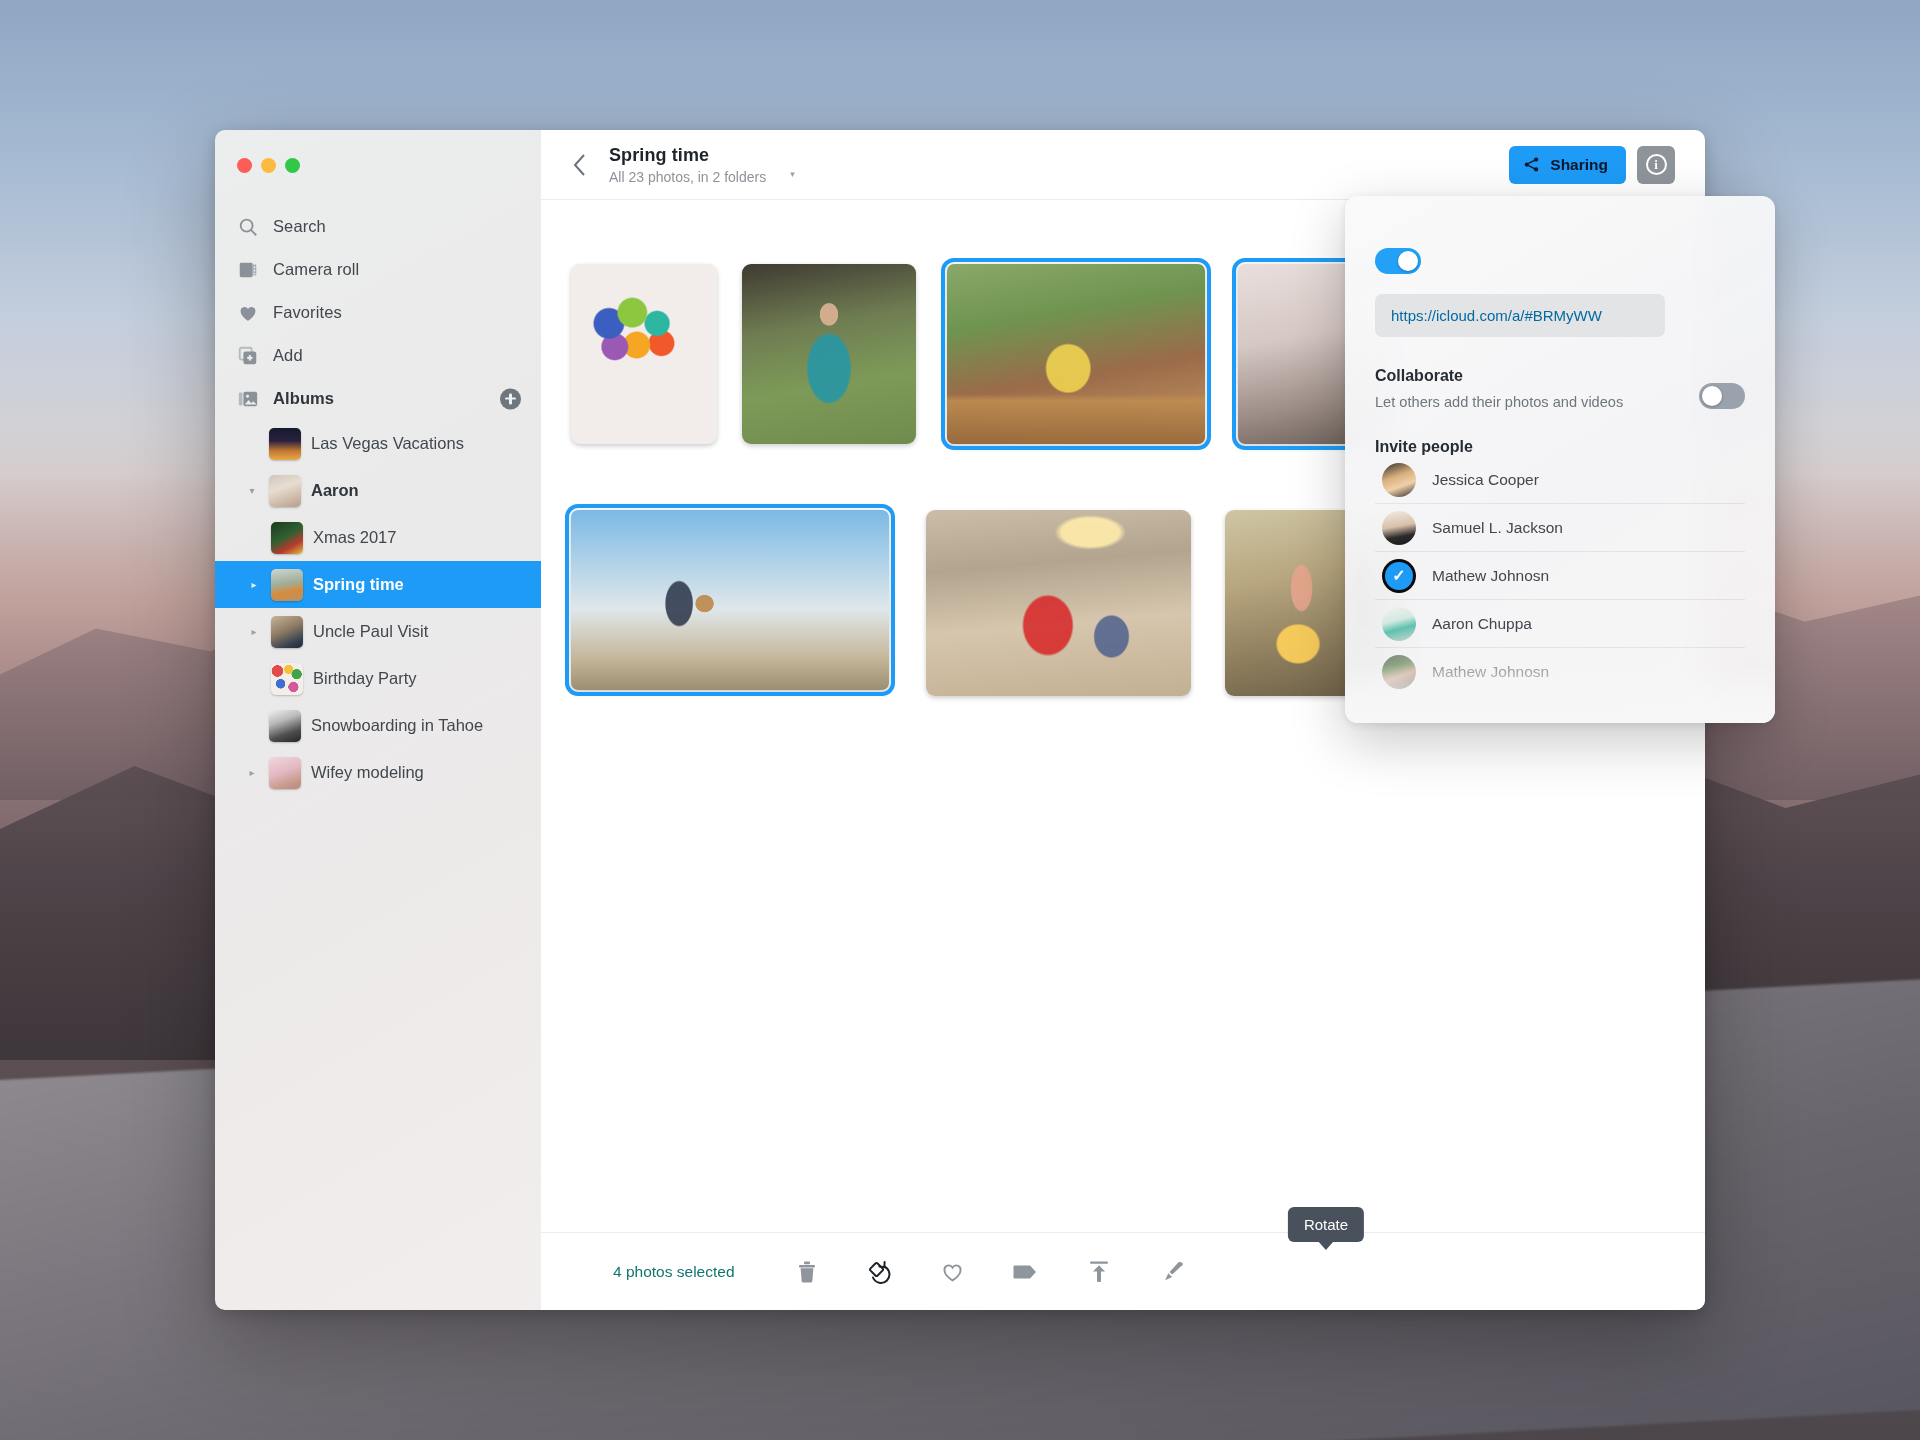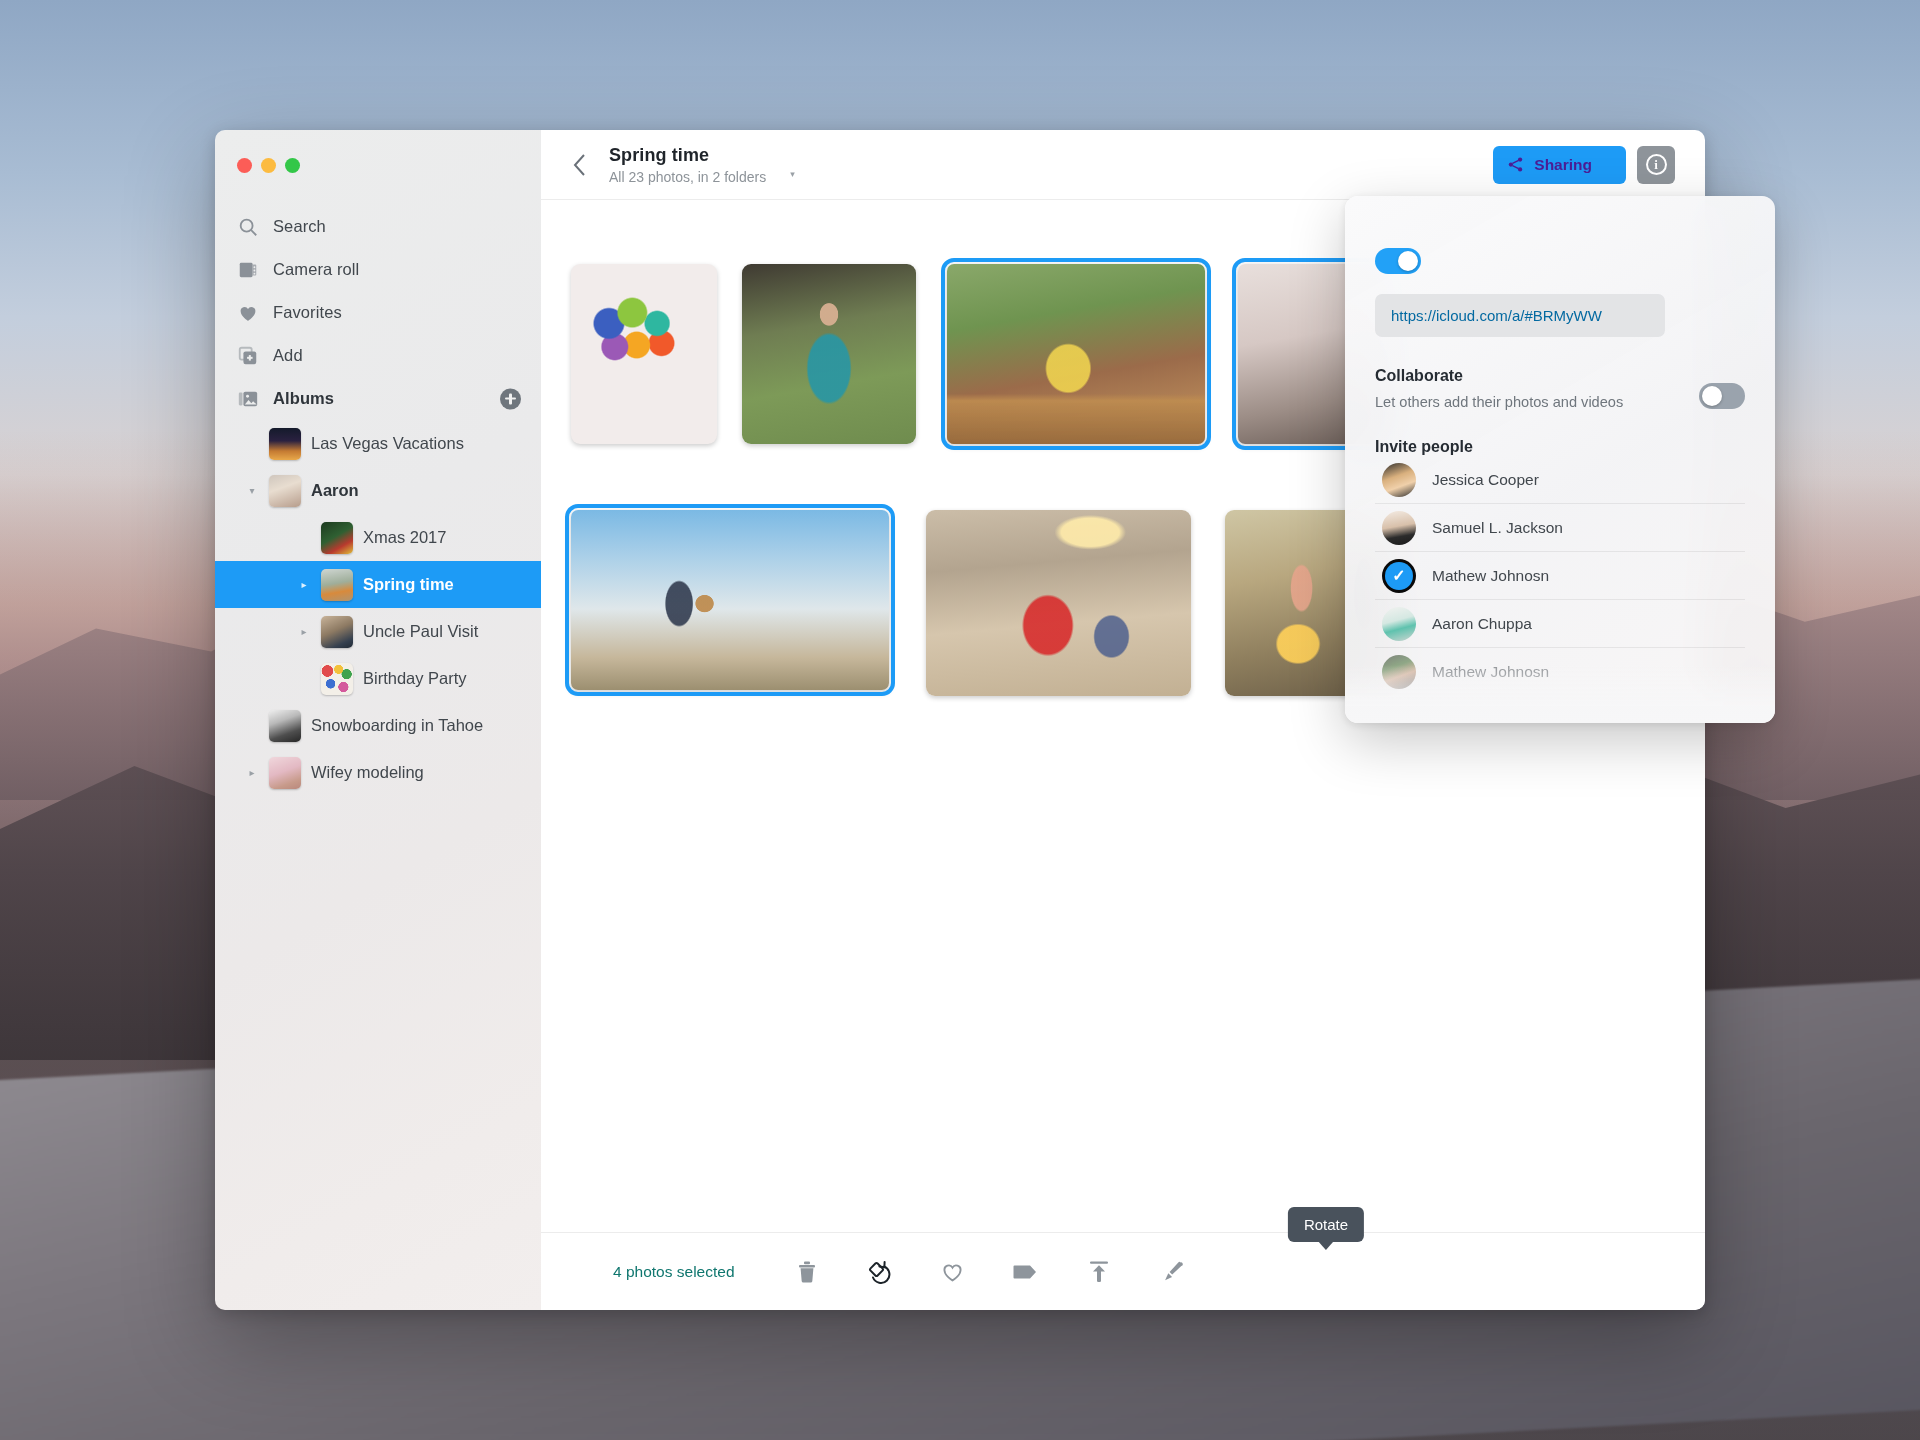--- a/index.html
+++ b/index.html
@@ -111,21 +111,21 @@
     width: 14px; flex: 0 0 14px; text-align: center;
     font-size: 10px; color: #9aa0a6; line-height: 1;
   }
   .album-row .thumb {
     width: 32px; height: 32px; flex: 0 0 32px; border-radius: 5px;
     background-size: cover; background-position: center;
     box-shadow: 0 1px 2px rgba(0,0,0,.22);
   }
   .album-row .aname { font-size: 16.5px; color: #41474d; white-space: nowrap; }
   .album-row.lvl1 { padding-left: 30px; }
-  .album-row.lvl2 { padding-left: 82px; }
+  .album-row.lvl2 { padding-left: 32px; }
   .album-row.bold .aname { font-weight: bold; color: #2f353b; }
   .album-row.selected { background: #1d9bf6; }
   .album-row.selected .aname { color: #fff; font-weight: bold; }
   .album-row.selected .twisty { color: rgba(255,255,255,.85); }
 
   
   .t-vegas { background: linear-gradient(180deg,#141a2b 0%,#2a2140 40%,#c47a32 72%,#e8a84a 100%); }
   .t-kiddo { background: linear-gradient(160deg,#cfc6bd 0%,#e8ddd0 40%,#b79d8c 100%); }
   .t-xmas  { background: linear-gradient(150deg,#1d3a1f 0%,#2f6032 45%,#b83a2e 72%,#e0c03a 100%); }
   .t-spring{ background: linear-gradient(170deg,#cfd6d2 0%,#9fae9a 45%,#d88a3c 70%,#b0946f 100%); }
@@ -152,22 +152,22 @@
   .back-btn {
     width: 34px; height: 34px; display: flex; align-items: center; justify-content: center;
     color: #6a7179;
   }
   .titlewrap { margin-left: 12px; }
   .ptitle { font-size: 18px; font-weight: bold; color: #1f242a; letter-spacing: .1px; }
   .psub { font-size: 14px; color: #8d9399; margin-top: 3px; display: flex; gap: 24px;}
   .caret { font-size: 9px; color: #9aa0a6; }
   .topactions { margin-left: auto; display: flex; align-items: center; gap: 11px; }
   .btn-share {
-    height: 38px; padding: 0 34px 0 14px; border-radius: 6px; background: #1d9bf6;
-    color: #4c1d95; font-size: 15.5px; font-weight: bold; display: flex; align-items: center;
+    height: 38px; padding: 0 18px 0 14px; border-radius: 6px; background: #1d9bf6;
+    color: #0f172a; font-size: 15.5px; font-weight: bold; display: flex; align-items: center;
     gap: 10px; border: none; position: relative;
   }
   .btn-info {
     width: 38px; height: 38px; border-radius: 6px; background: #8e949a;
     display: flex; align-items: center; justify-content: center; border: none;
   }
   .info-glyph {
     width: 21px; height: 21px; border-radius: 50%; border: 2px solid #fff;
     color: #fff; font-size: 13px; font-weight: bold; font-family: "Liberation Serif", serif;
     display: flex; align-items: center; justify-content: center; line-height: 1;

